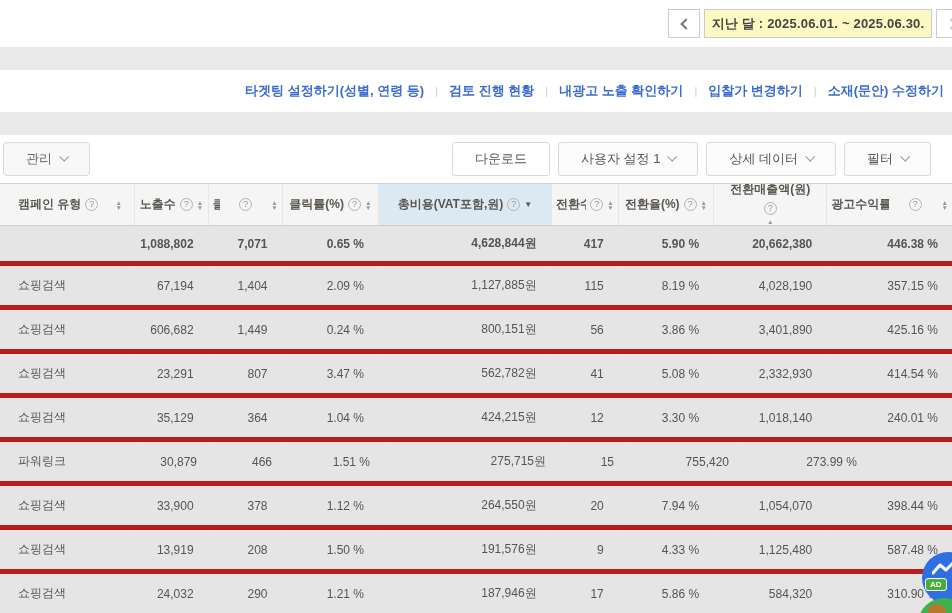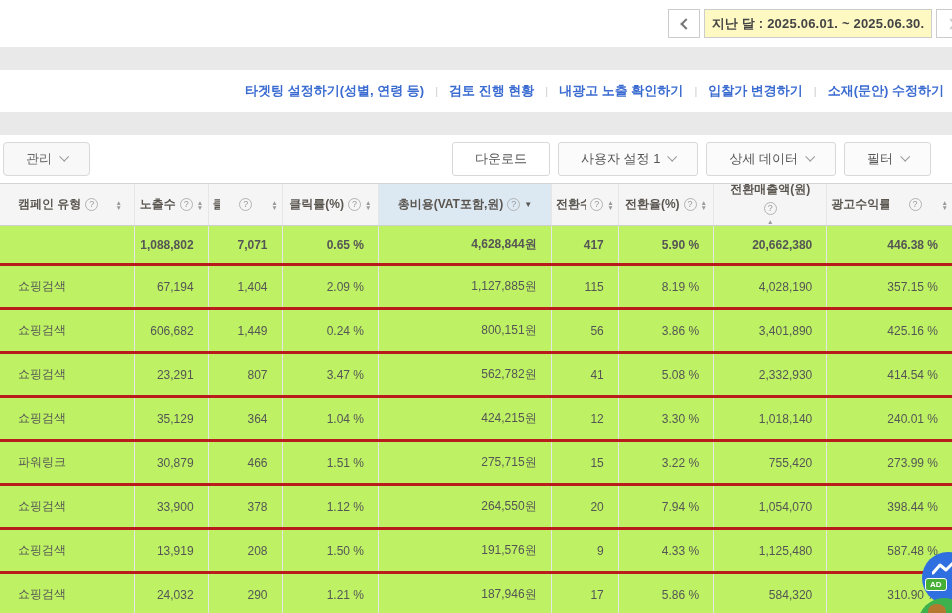--- a/index.html
+++ b/index.html
@@ -30,21 +30,21 @@
   .btn { height:34px; border:1px solid #d8d8d8; border-radius:3px; background:#fff; color:#555;
     font-size:13px; display:flex; align-items:center; padding:0 22px; cursor:pointer; white-space:nowrap;
     font-family:inherit; }
   .btn .chev-d { width:7px; height:7px; border-right:1.5px solid #999; border-bottom:1.5px solid #999;
     transform:rotate(45deg) translateY(-1px); margin-left:8px; margin-top:-3px; }
   .manage-btn { position:absolute; left:3px; top:7px; background:#f8f8f8; border-radius:4px; color:#666; }
   .toolbar-right { position:absolute; right:21px; top:7px; display:flex; gap:8px; }
   .btn.soft { background:#fbfbfb; }
   
   .tbl { border-top:1px solid #d4d4d4; }
-  .trow { display:flex; border-bottom:3px solid #b91c1c; background:#bef264; }
+  .trow { display:flex; border-bottom:5px solid #b91c1c; background:#e5e5e5; }
   .trow.head { background:#f5f5f5; border-bottom:1px solid #cfcfcf; height:42px; }
   .trow.total { height:40px; font-weight:bold; color:#444; }
   .trow.data { height:44px; }
   .cell { border-right:1px solid #e6e6e6; display:flex; align-items:center; justify-content:flex-end;
     padding:0 14px; color:#555; overflow:hidden; }
   .cell.left { justify-content:flex-start; padding-left:18px; }
   .c0{width:137px;} .c1{width:75px;} .c2{width:75px;} .c3{width:98px;} .c4{width:176px;}
   .c5{width:68px;} .c6{width:97px;} .c7{width:115px;} .c8{width:127px; border-right:none;}
   .th { font-weight:bold; color:#5a554f; justify-content:center; gap:4px; padding:0 4px; cursor:pointer; }
   .th.first { justify-content:space-between; padding:0 12px 0 18px; }
@@ -265,21 +265,20 @@
         <div class="cell c7">1,018,140</div>
         <div class="cell c8">240.01 %</div>
       </div>
       <div class="trow data">
         <div class="cell c0 left">파워링크</div>
         <div class="cell c1">30,879</div>
         <div class="cell c2">466</div>
         <div class="cell c3">1.51 %</div>
         <div class="cell c4">275,715원</div>
         <div class="cell c5">15</div>
-        <div class="cell c6">3.22 %</div>
         <div class="cell c7">755,420</div>
         <div class="cell c8">273.99 %</div>
       </div>
       <div class="trow data">
         <div class="cell c0 left">쇼핑검색</div>
         <div class="cell c1">33,900</div>
         <div class="cell c2">378</div>
         <div class="cell c3">1.12 %</div>
         <div class="cell c4">264,550원</div>
         <div class="cell c5">20</div>

